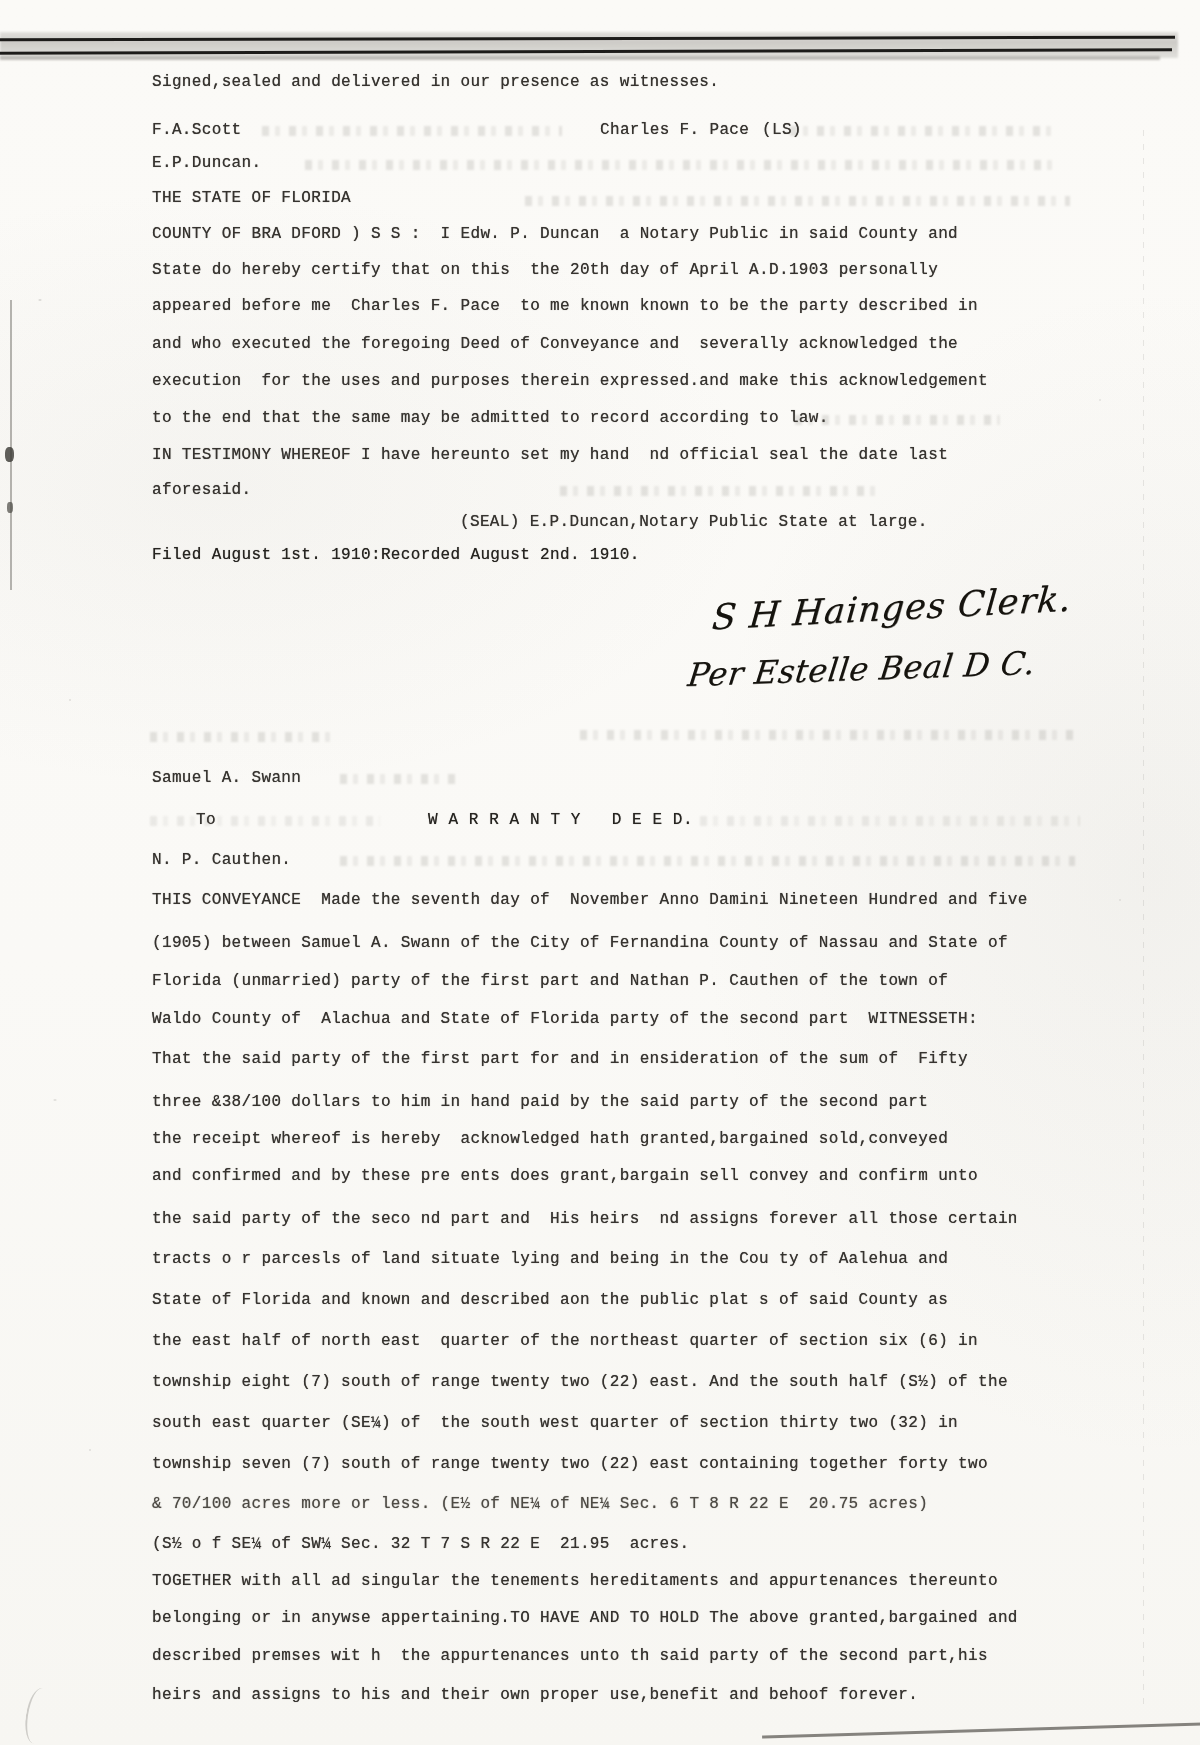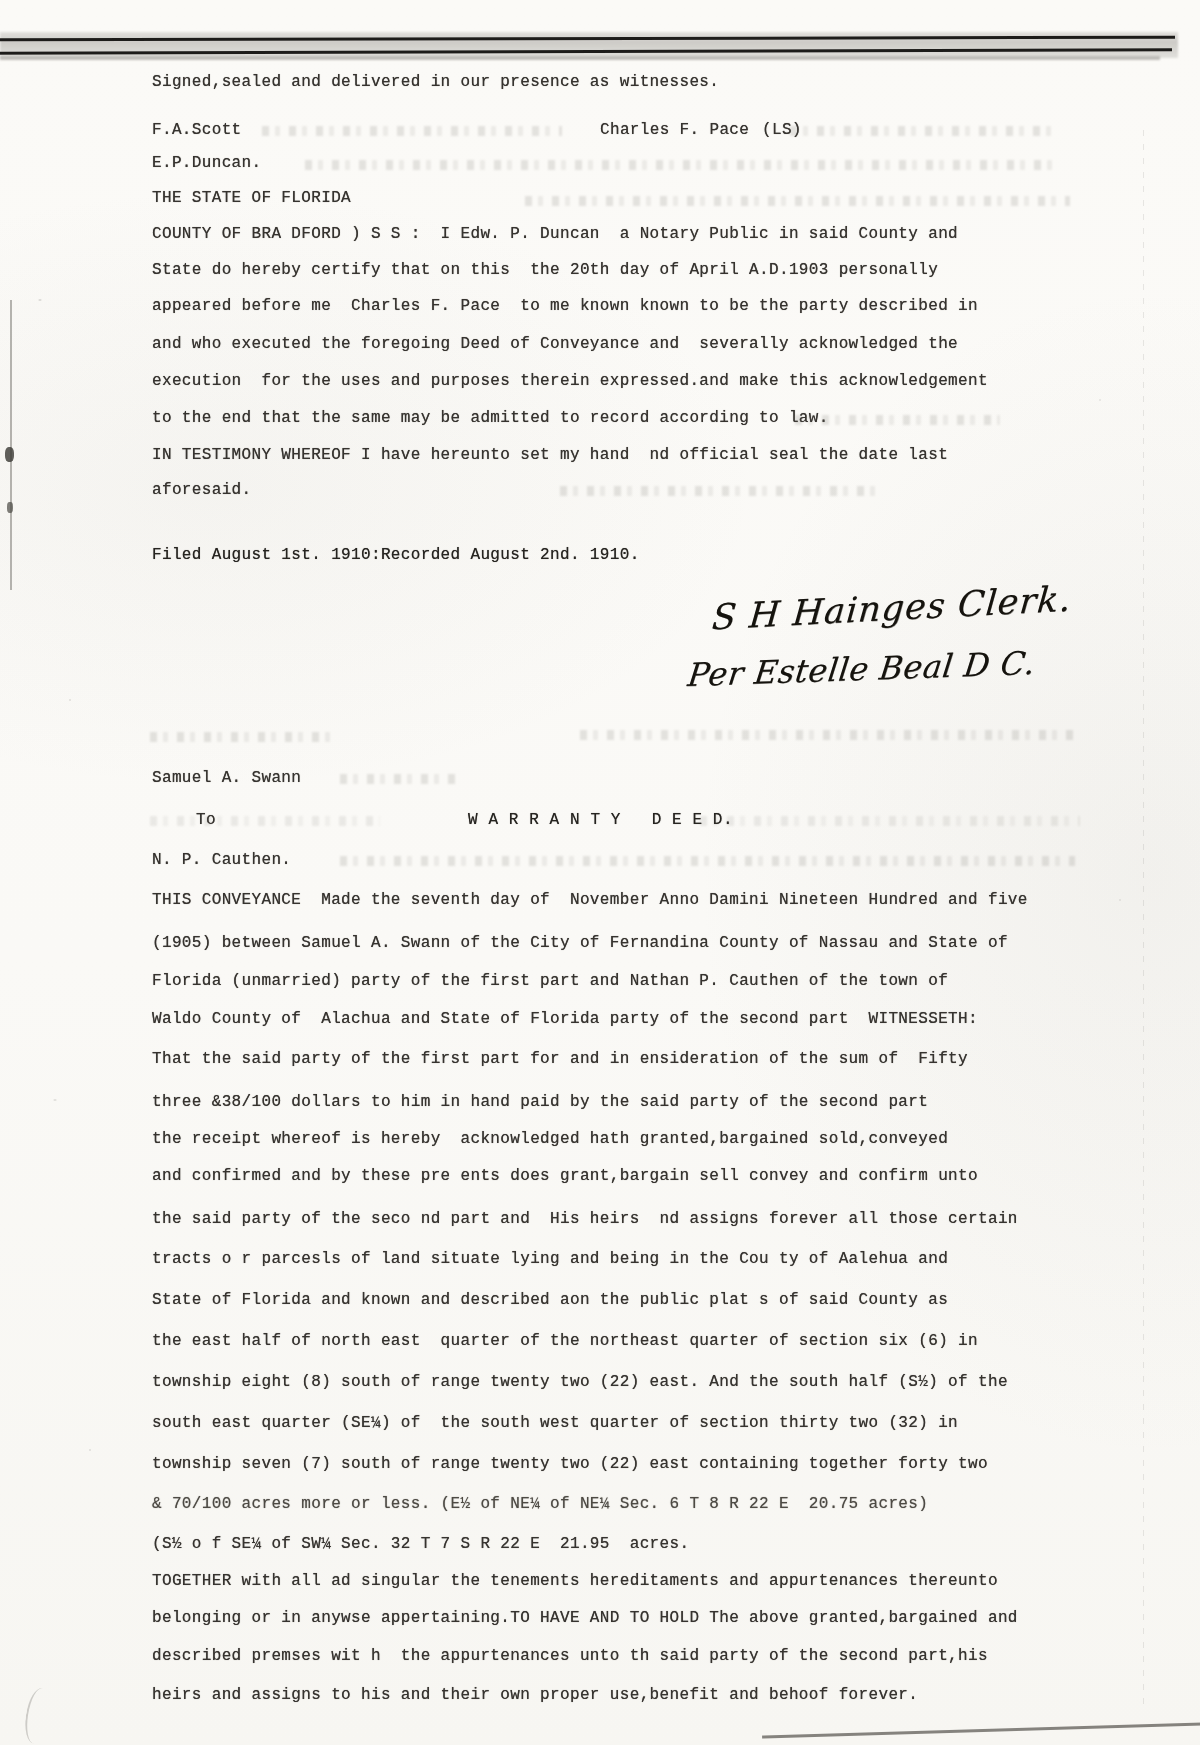--- a/index.html
+++ b/index.html
@@ -24,21 +24,21 @@
       radial-gradient(2px 2px at 1100px 400px, rgba(120,118,112,.25), transparent 70%);
   }
   .tline{
     position:absolute;left:152px;
     font-size:16px;letter-spacing:.35px;line-height:20px;
     color:#36332f;white-space:pre;
     text-shadow:0 0 .7px rgba(54,51,47,.85);
   }
   .fade{color:#4d4a44;text-shadow:0 0 1px rgba(77,74,68,.7);}
   .dark{color:#262420;}
-  .title{letter-spacing:.6px;margin-left:40px;}
+  .title{letter-spacing:.6px;}
   
   .sig{
     position:absolute;
     font-family:"DejaVu Serif",serif;font-style:italic;
     color:#15130e;white-space:pre;
     transform:rotate(-3deg) skewX(-8deg);
     text-shadow:.4px .4px 0 rgba(21,19,14,.5);
   }
   .sig1{font-size:35px;letter-spacing:1px;}
   .sig2{font-size:32px;letter-spacing:.5px;transform:rotate(-2deg) skewX(-9deg);}
@@ -91,20 +91,21 @@
   <div class="tline" style="top:188px">THE STATE OF FLORIDA</div>
   <div class="tline" style="top:224px">COUNTY OF BRA DFORD ) S S :  I Edw. P. Duncan  a Notary Public in said County and</div>
   <div class="tline" style="top:260px">State do hereby certify that on this  the 20th day of April A.D.1903 personally</div>
   <div class="tline" style="top:296px">appeared before me  Charles F. Pace  to me known known to be the party described in</div>
   <div class="tline" style="top:334px">and who executed the foregoing Deed of Conveyance and  severally acknowledged the</div>
   <div class="tline" style="top:408px">to the end that the same may be admitted to record according to law.</div>
   <div class="tline" style="top:371px">execution  for the uses and purposes therein expressed.and make this acknowledgement</div>
   <div class="tline" style="top:445px">IN TESTIMONY WHEREOF I have hereunto set my hand  nd official seal the date last</div>
   <div class="tline" style="top:480px">aforesaid.</div>
 
+  <div class="tline" style="top:512px;left:460px">(SEAL) E.P.Duncan,Notary Public State at large.</div>
   <div class="tline dark" style="top:545px">Filed August 1st. 1910:Recorded August 2nd. 1910.</div>
 
   <div class="sig sig1" style="left:712px;top:588px">S H Hainges Clerk.</div>
   <div class="sig sig2" style="left:688px;top:650px">Per Estelle Beal D C.</div>
 
   <div class="tline" style="top:768px">Samuel A. Swann</div>
   <div class="tline" style="top:810px;left:196px">To</div>
   <div class="tline dark title" style="top:810px;left:428px">W A R R A N T Y   D E E D.</div>
   <div class="tline" style="top:850px">N. P. Cauthen.</div>
 
@@ -113,21 +114,21 @@
   <div class="tline" style="top:971px">Florida (unmarried) party of the first part and Nathan P. Cauthen of the town of</div>
   <div class="tline" style="top:1049px">That the said party of the first part for and in ensideration of the sum of  Fifty</div>
   <div class="tline" style="top:1009px">Waldo County of  Alachua and State of Florida party of the second part  WITNESSETH:</div>
   <div class="tline" style="top:1092px">three &amp;38/100 dollars to him in hand paid by the said party of the second part</div>
   <div class="tline" style="top:1129px">the receipt whereof is hereby  acknowledged hath granted,bargained sold,conveyed</div>
   <div class="tline" style="top:1166px">and confirmed and by these pre ents does grant,bargain sell convey and confirm unto</div>
   <div class="tline" style="top:1209px">the said party of the seco nd part and  His heirs  nd assigns forever all those certain</div>
   <div class="tline" style="top:1249px">tracts o r parcesls of land situate lying and being in the Cou ty of Aalehua and</div>
   <div class="tline" style="top:1290px">State of Florida and known and described aon the public plat s of said County as</div>
   <div class="tline" style="top:1331px">the east half of north east  quarter of the northeast quarter of section six (6) in</div>
-  <div class="tline" style="top:1372px">township eight (8) south of range twenty two (22) east. And the south half (S½) of the</div>
+  <div class="tline" style="top:1372px">township eight (7) south of range twenty two (22) east. And the south half (S½) of the</div>
   <div class="tline" style="top:1413px">south east quarter (SE¼) of  the south west quarter of section thirty two (32) in</div>
   <div class="tline" style="top:1454px">township seven (7) south of range twenty two (22) east containing together forty two</div>
   <div class="tline fade" style="top:1494px">&amp; 70/100 acres more or less. (E½ of NE¼ of NE¼ Sec. 6 T 8 R 22 E  20.75 acres)</div>
   <div class="tline" style="top:1534px">(S½ o f SE¼ of SW¼ Sec. 32 T 7 S R 22 E  21.95  acres.</div>
   <div class="tline" style="top:1571px">TOGETHER with all ad singular the tenements hereditaments and appurtenances thereunto</div>
   <div class="tline" style="top:1608px">belonging or in anywse appertaining.TO HAVE AND TO HOLD The above granted,bargained and</div>
   <div class="tline" style="top:1646px">described premses wit h  the appurtenances unto th said party of the second part,his</div>
   <div class="tline" style="top:1685px">heirs and assigns to his and their own proper use,benefit and behoof forever.</div>
 
   <div class="smudge" style="top:126px;left:262px;width:300px"></div>

